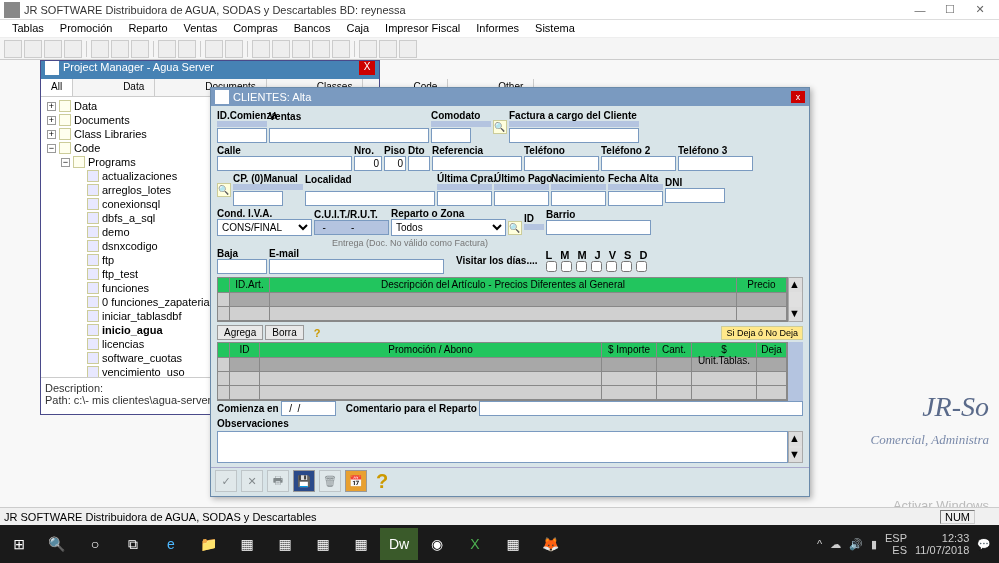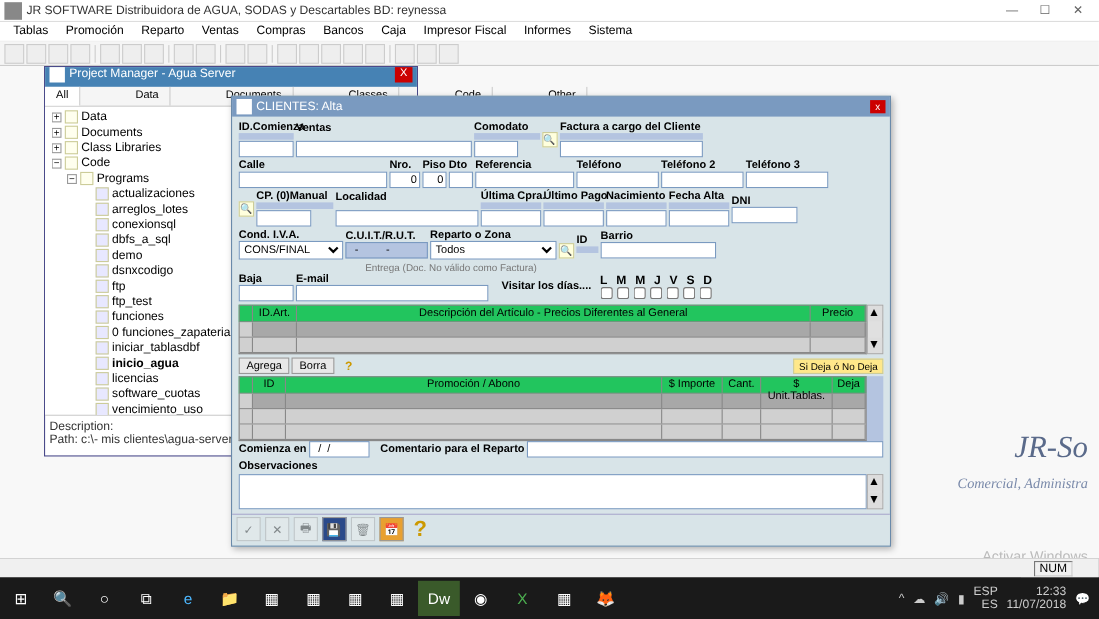--- a/index.html
+++ b/index.html
@@ -526,20 +526,21 @@
       <div class="tbtn" style="opacity:0.4">🖶</div>
       <div class="tbtn" style="background:#2a4a8a;color:#fff">💾</div>
       <div class="tbtn" style="opacity:0.4">🗑</div>
       <div class="tbtn" style="background:#e8a030">📅</div>
       <div class="tbtn" style="background:transparent;border:none;color:#cc9900;font-size:20px;font-weight:bold">?</div>
     </div>
   </div>
 </div>
 
 <div class="statusbar">
+  <span>JR SOFTWARE Distribuidora de AGUA, SODAS y Descartables</span>
   <span class="num">NUM</span>
 </div>
 
 <div class="taskbar">
   <div class="tbtn">⊞</div>
   <div class="tbtn">🔍</div>
   <div class="tbtn">○</div>
   <div class="tbtn">⧉</div>
   <div class="tbtn" style="color:#4db8ff">e</div>
   <div class="tbtn" style="color:#ffd966">📁</div>

